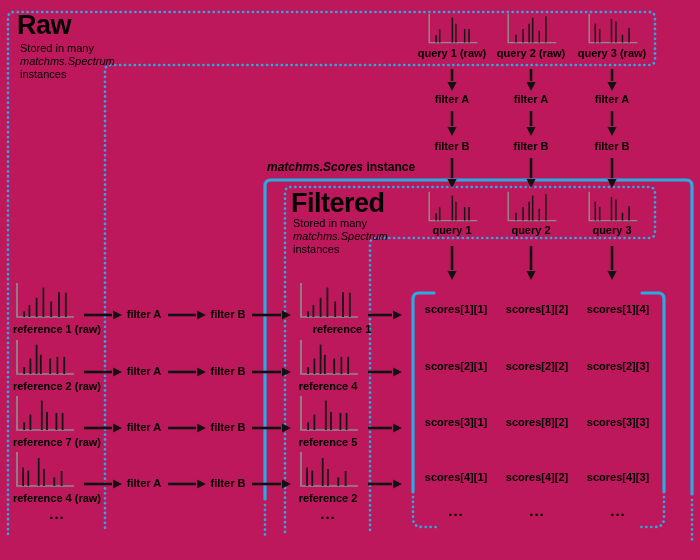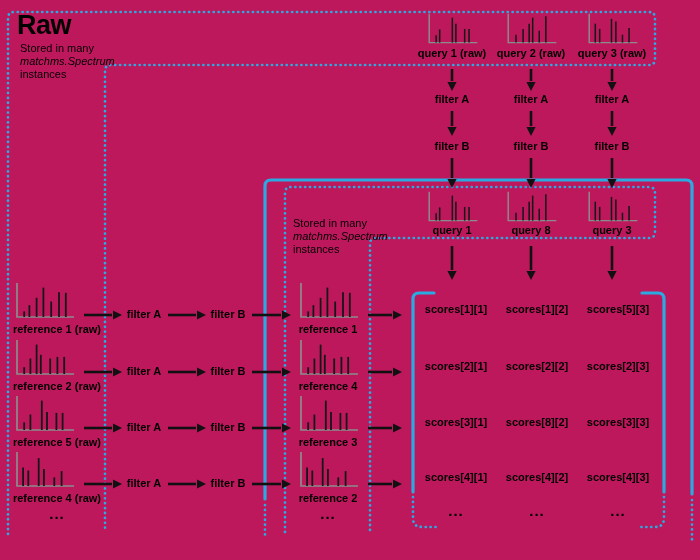--- a/index.html
+++ b/index.html
@@ -101,21 +101,23 @@
         <line x1="368" y1="484" x2="392" y2="484" class="arrowline"></line>
         <polygon points="402,484 393.0,488.6 393.0,479.4" class="arrowhead"></polygon>
       </g>
   </svg>
 
   <div class="title" style="left:17px;top:12px">Raw</div>
   <div class="sub" style="left:20px;top:42px">Stored in many</div>
   <div class="sub it" style="left:20px;top:55px">matchms.Spectrum</div>
   <div class="sub" style="left:20px;top:68px">instances</div>
 
-
+  <div class="scorelbl" style="left:267px;top:161px"><span class="it">matchms.Scores</span><span> instance</span></div>
+
+  <div class="title" style="left:291px;top:190px">Filtered</div>
   <div class="sub" style="left:293px;top:217px">Stored in many</div>
   <div class="sub it" style="left:293px;top:230px">matchms.Spectrum</div>
   <div class="sub" style="left:293px;top:243px">instances</div>
 
   <div class="spectrum" style="left:425px;top:12px;width:54px;height:34px">
       <svg viewBox="0 0 64 40" preserveAspectRatio="none">
         <path class="axis" d="M5 2 L5 36 L62 36"></path>
         <line x1="13.2" x2="13.2" y1="36" y2="27.3" class="bar"></line>
         <line x1="17.4" x2="17.4" y1="36" y2="20.5" class="bar"></line>
         <line x1="32.4" x2="32.4" y1="36" y2="6.6" class="bar"></line>
@@ -184,21 +186,21 @@
         <path class="axis" d="M5 2 L5 36 L62 36"></path>
         <line x1="12.2" x2="12.2" y1="36" y2="13.7" class="bar"></line>
         <line x1="17.4" x2="17.4" y1="36" y2="19.9" class="bar"></line>
         <line x1="31.4" x2="31.4" y1="36" y2="8.1" class="bar"></line>
         <line x1="36.6" x2="36.6" y1="36" y2="11.2" class="bar"></line>
         <line x1="44.4" x2="44.4" y1="36" y2="26.7" class="bar"></line>
         <line x1="52.2" x2="52.2" y1="36" y2="18.9" class="bar"></line>
       </svg>
     </div>
   <div class="lbl" style="left:397px;top:224px;width:110px">query 1</div>
-  <div class="lbl" style="left:476px;top:224px;width:110px">query 8</div>
+  <div class="lbl" style="left:476px;top:224px;width:110px">query 2</div>
   <div class="lbl" style="left:557px;top:224px;width:110px">query 3</div>
 
   <div class="spectrum" style="left:12px;top:281px;width:64px;height:40px">
       <svg viewBox="0 0 64 40" preserveAspectRatio="none">
         <path class="axis" d="M5 2 L5 36 L62 36"></path>
         <line x1="12.2" x2="12.2" y1="36" y2="30.4" class="bar"></line>
         <line x1="17.4" x2="17.4" y1="36" y2="24.2" class="bar"></line>
         <line x1="24.6" x2="24.6" y1="36" y2="16.8" class="bar"></line>
         <line x1="31.4" x2="31.4" y1="36" y2="6.6" class="bar"></line>
         <line x1="39.2" x2="39.2" y1="36" y2="20.5" class="bar"></line>
@@ -214,24 +216,24 @@
         <path class="axis" d="M5 2 L5 36 L62 36"></path>
         <line x1="12.2" x2="12.2" y1="36" y2="30.4" class="bar"></line>
         <line x1="17.4" x2="17.4" y1="36" y2="24.2" class="bar"></line>
         <line x1="24.6" x2="24.6" y1="36" y2="16.8" class="bar"></line>
         <line x1="31.4" x2="31.4" y1="36" y2="6.6" class="bar"></line>
         <line x1="39.2" x2="39.2" y1="36" y2="20.5" class="bar"></line>
         <line x1="47.0" x2="47.0" y1="36" y2="11.2" class="bar"></line>
         <line x1="53.8" x2="53.8" y1="36" y2="11.8" class="bar"></line>
       </svg>
     </div>
-  <div class="lbl" style="left:283px;top:323px;width:90px">reference 1</div>
+  <div class="lbl" style="left:297px;top:323px;width:90px">reference 1</div>
   <div class="lbl" style="left:408px;top:303px;width:96px">scores[1][1]</div>
   <div class="lbl" style="left:489px;top:303px;width:96px">scores[1][2]</div>
-  <div class="lbl" style="left:570px;top:303px;width:96px">scores[5][3]</div>
+  <div class="lbl" style="left:570px;top:303px;width:96px">scores[1][4]</div>
 
   <div class="spectrum" style="left:12px;top:338px;width:64px;height:40px">
       <svg viewBox="0 0 64 40" preserveAspectRatio="none">
         <path class="axis" d="M5 2 L5 36 L62 36"></path>
         <line x1="12.2" x2="12.2" y1="36" y2="29.2" class="bar"></line>
         <line x1="18.4" x2="18.4" y1="36" y2="20.5" class="bar"></line>
         <line x1="24.6" x2="24.6" y1="36" y2="6.6" class="bar"></line>
         <line x1="28.8" x2="28.8" y1="36" y2="16.8" class="bar"></line>
         <line x1="38.2" x2="38.2" y1="36" y2="20.5" class="bar"></line>
         <line x1="45.4" x2="45.4" y1="36" y2="18.9" class="bar"></line>
@@ -262,35 +264,35 @@
       <svg viewBox="0 0 64 40" preserveAspectRatio="none">
         <path class="axis" d="M5 2 L5 36 L62 36"></path>
         <line x1="12.2" x2="12.2" y1="36" y2="28.3" class="bar"></line>
         <line x1="18.4" x2="18.4" y1="36" y2="20.5" class="bar"></line>
         <line x1="29.8" x2="29.8" y1="36" y2="6.6" class="bar"></line>
         <line x1="35.0" x2="35.0" y1="36" y2="18.0" class="bar"></line>
         <line x1="44.4" x2="44.4" y1="36" y2="18.9" class="bar"></line>
         <line x1="50.6" x2="50.6" y1="36" y2="18.9" class="bar"></line>
       </svg>
     </div>
-  <div class="lbl" style="left:4px;top:436px;width:106px">reference 5 (raw)</div>
+  <div class="lbl" style="left:4px;top:436px;width:106px">reference 7 (raw)</div>
   <div class="lbl" style="left:109px;top:421px;width:70px">filter A</div>
   <div class="lbl" style="left:193px;top:421px;width:70px">filter B</div>
   <div class="spectrum" style="left:296px;top:394px;width:64px;height:40px">
       <svg viewBox="0 0 64 40" preserveAspectRatio="none">
         <path class="axis" d="M5 2 L5 36 L62 36"></path>
         <line x1="12.2" x2="12.2" y1="36" y2="28.3" class="bar"></line>
         <line x1="18.4" x2="18.4" y1="36" y2="20.5" class="bar"></line>
         <line x1="29.8" x2="29.8" y1="36" y2="6.6" class="bar"></line>
         <line x1="35.0" x2="35.0" y1="36" y2="18.0" class="bar"></line>
         <line x1="44.4" x2="44.4" y1="36" y2="18.9" class="bar"></line>
         <line x1="50.6" x2="50.6" y1="36" y2="18.9" class="bar"></line>
       </svg>
     </div>
-  <div class="lbl" style="left:283px;top:436px;width:90px">reference 3</div>
+  <div class="lbl" style="left:283px;top:436px;width:90px">reference 5</div>
   <div class="lbl" style="left:408px;top:416px;width:96px">scores[3][1]</div>
   <div class="lbl" style="left:489px;top:416px;width:96px">scores[8][2]</div>
   <div class="lbl" style="left:570px;top:416px;width:96px">scores[3][3]</div>
 
   <div class="spectrum" style="left:12px;top:450px;width:64px;height:40px">
       <svg viewBox="0 0 64 40" preserveAspectRatio="none">
         <path class="axis" d="M5 2 L5 36 L62 36"></path>
         <line x1="11.1" x2="11.1" y1="36" y2="17.4" class="bar"></line>
         <line x1="16.3" x2="16.3" y1="36" y2="20.5" class="bar"></line>
         <line x1="26.7" x2="26.7" y1="36" y2="8.1" class="bar"></line>

